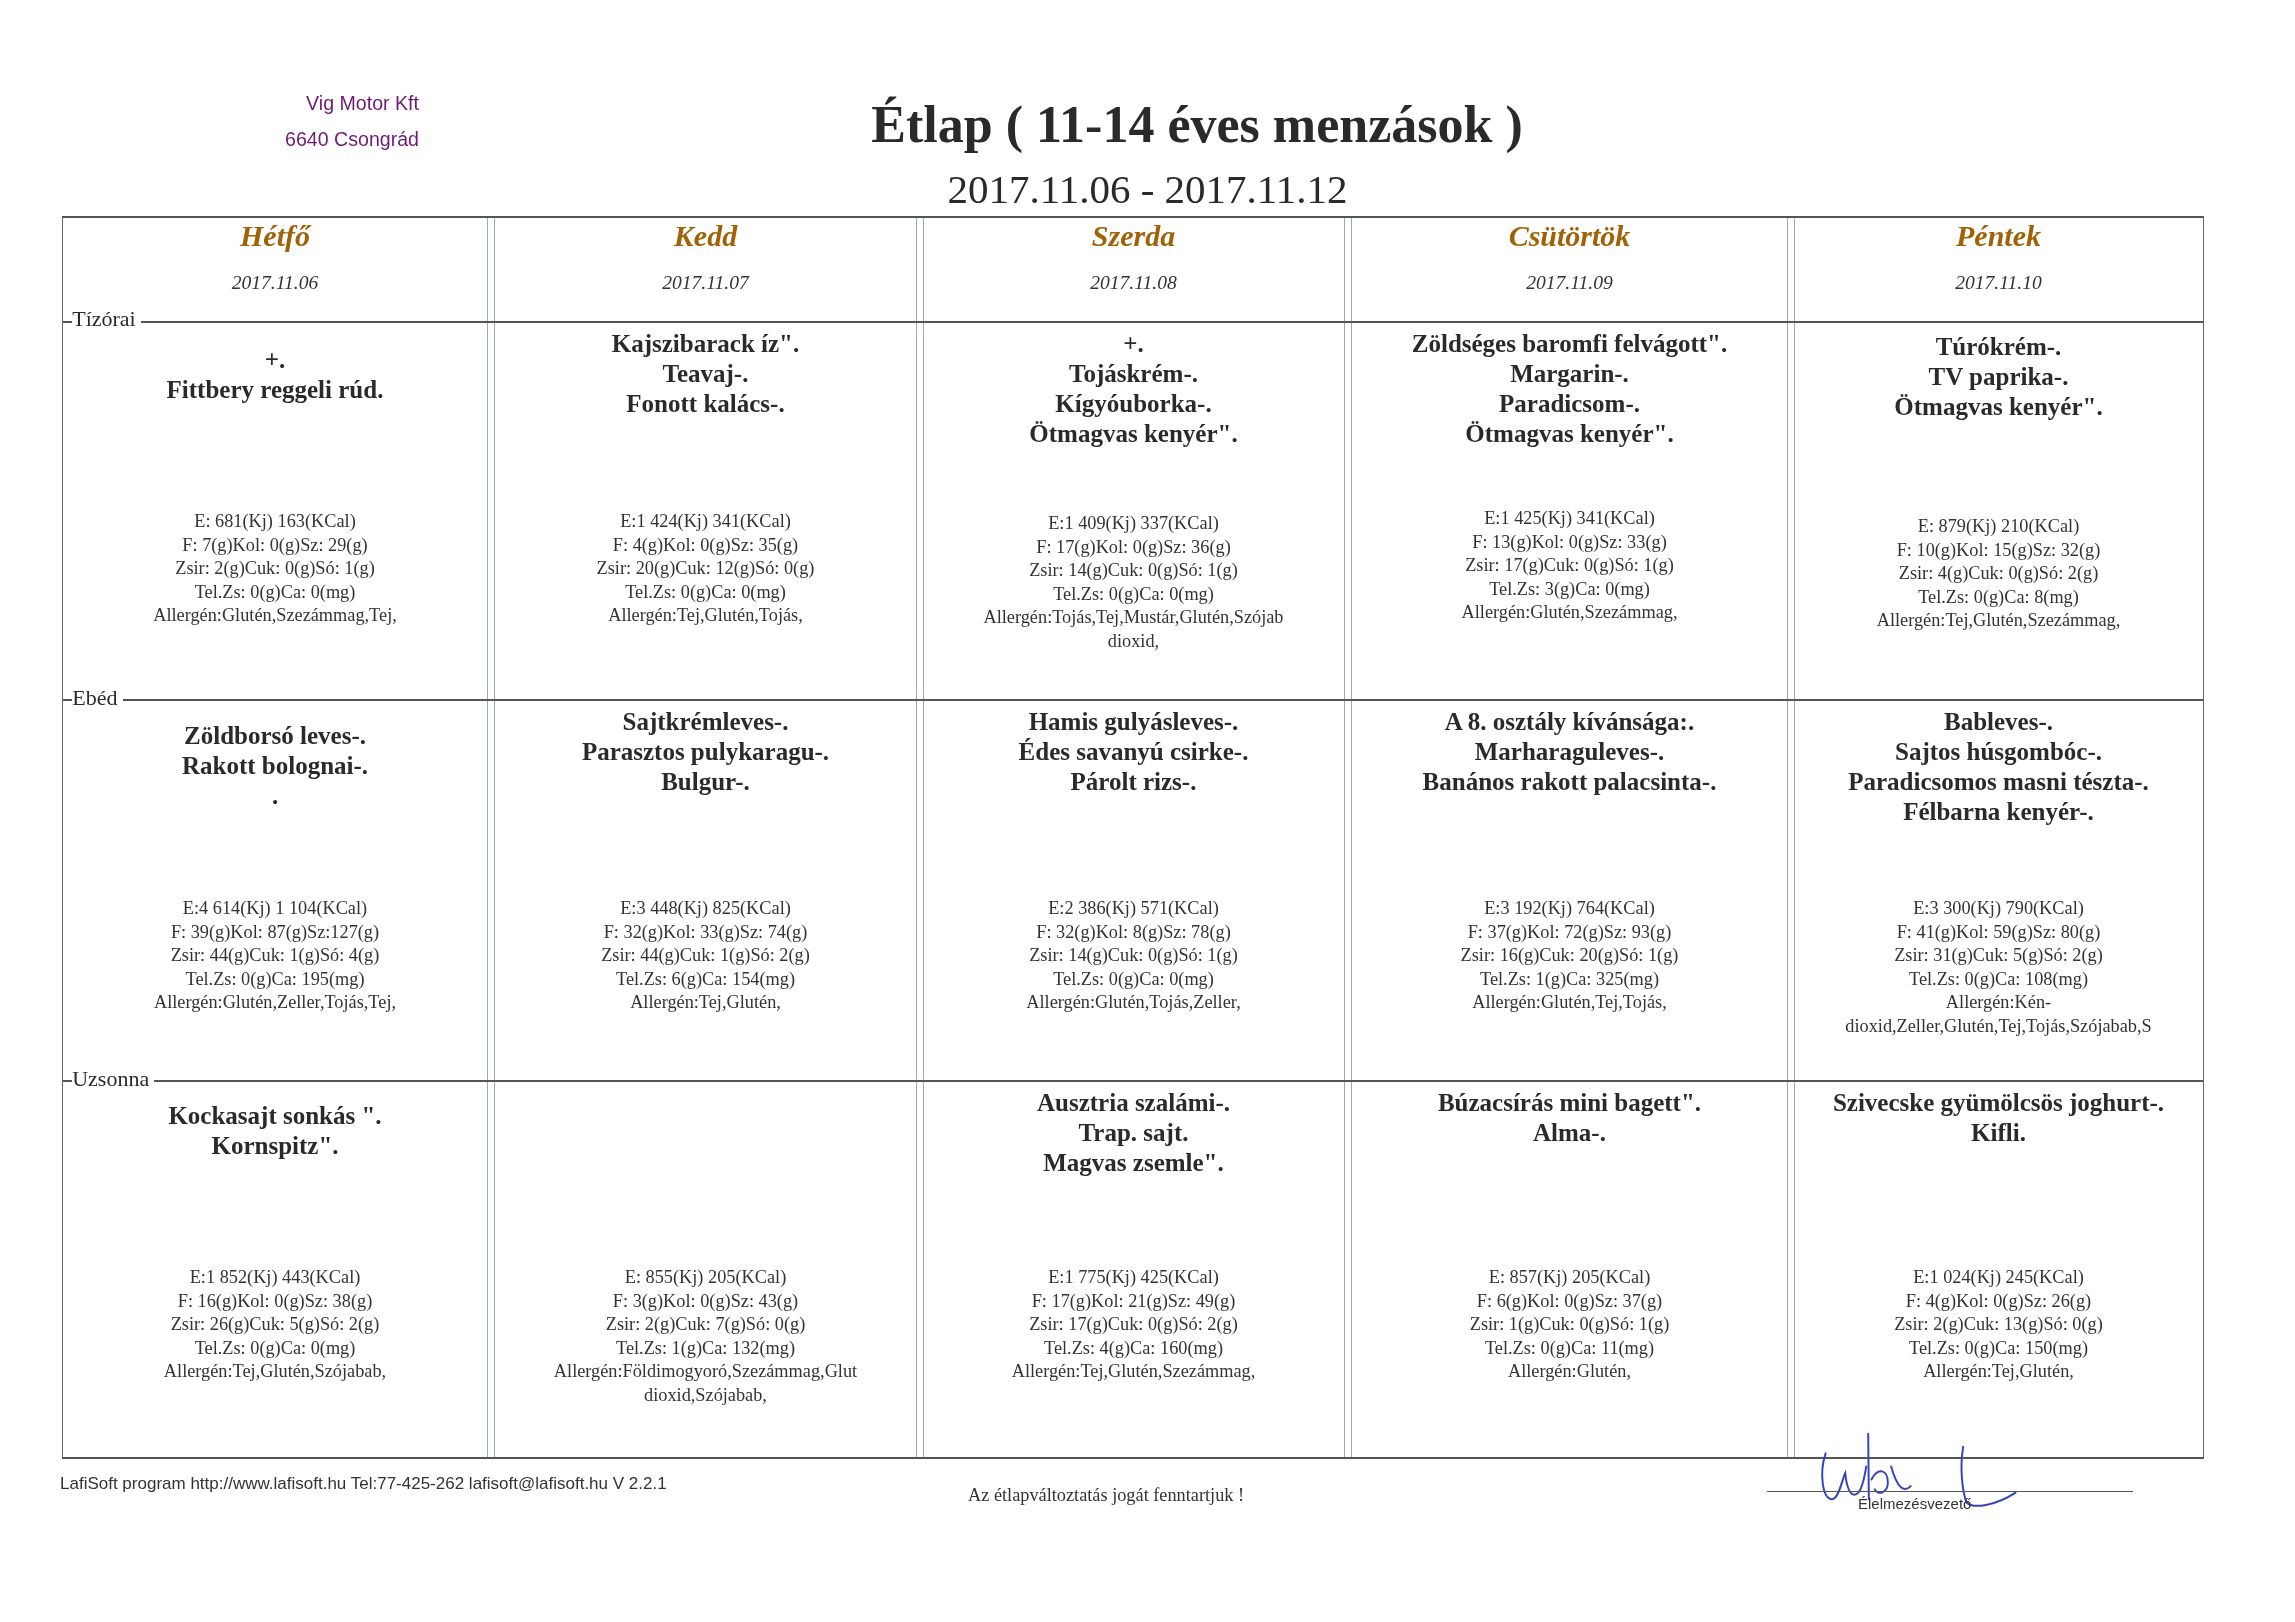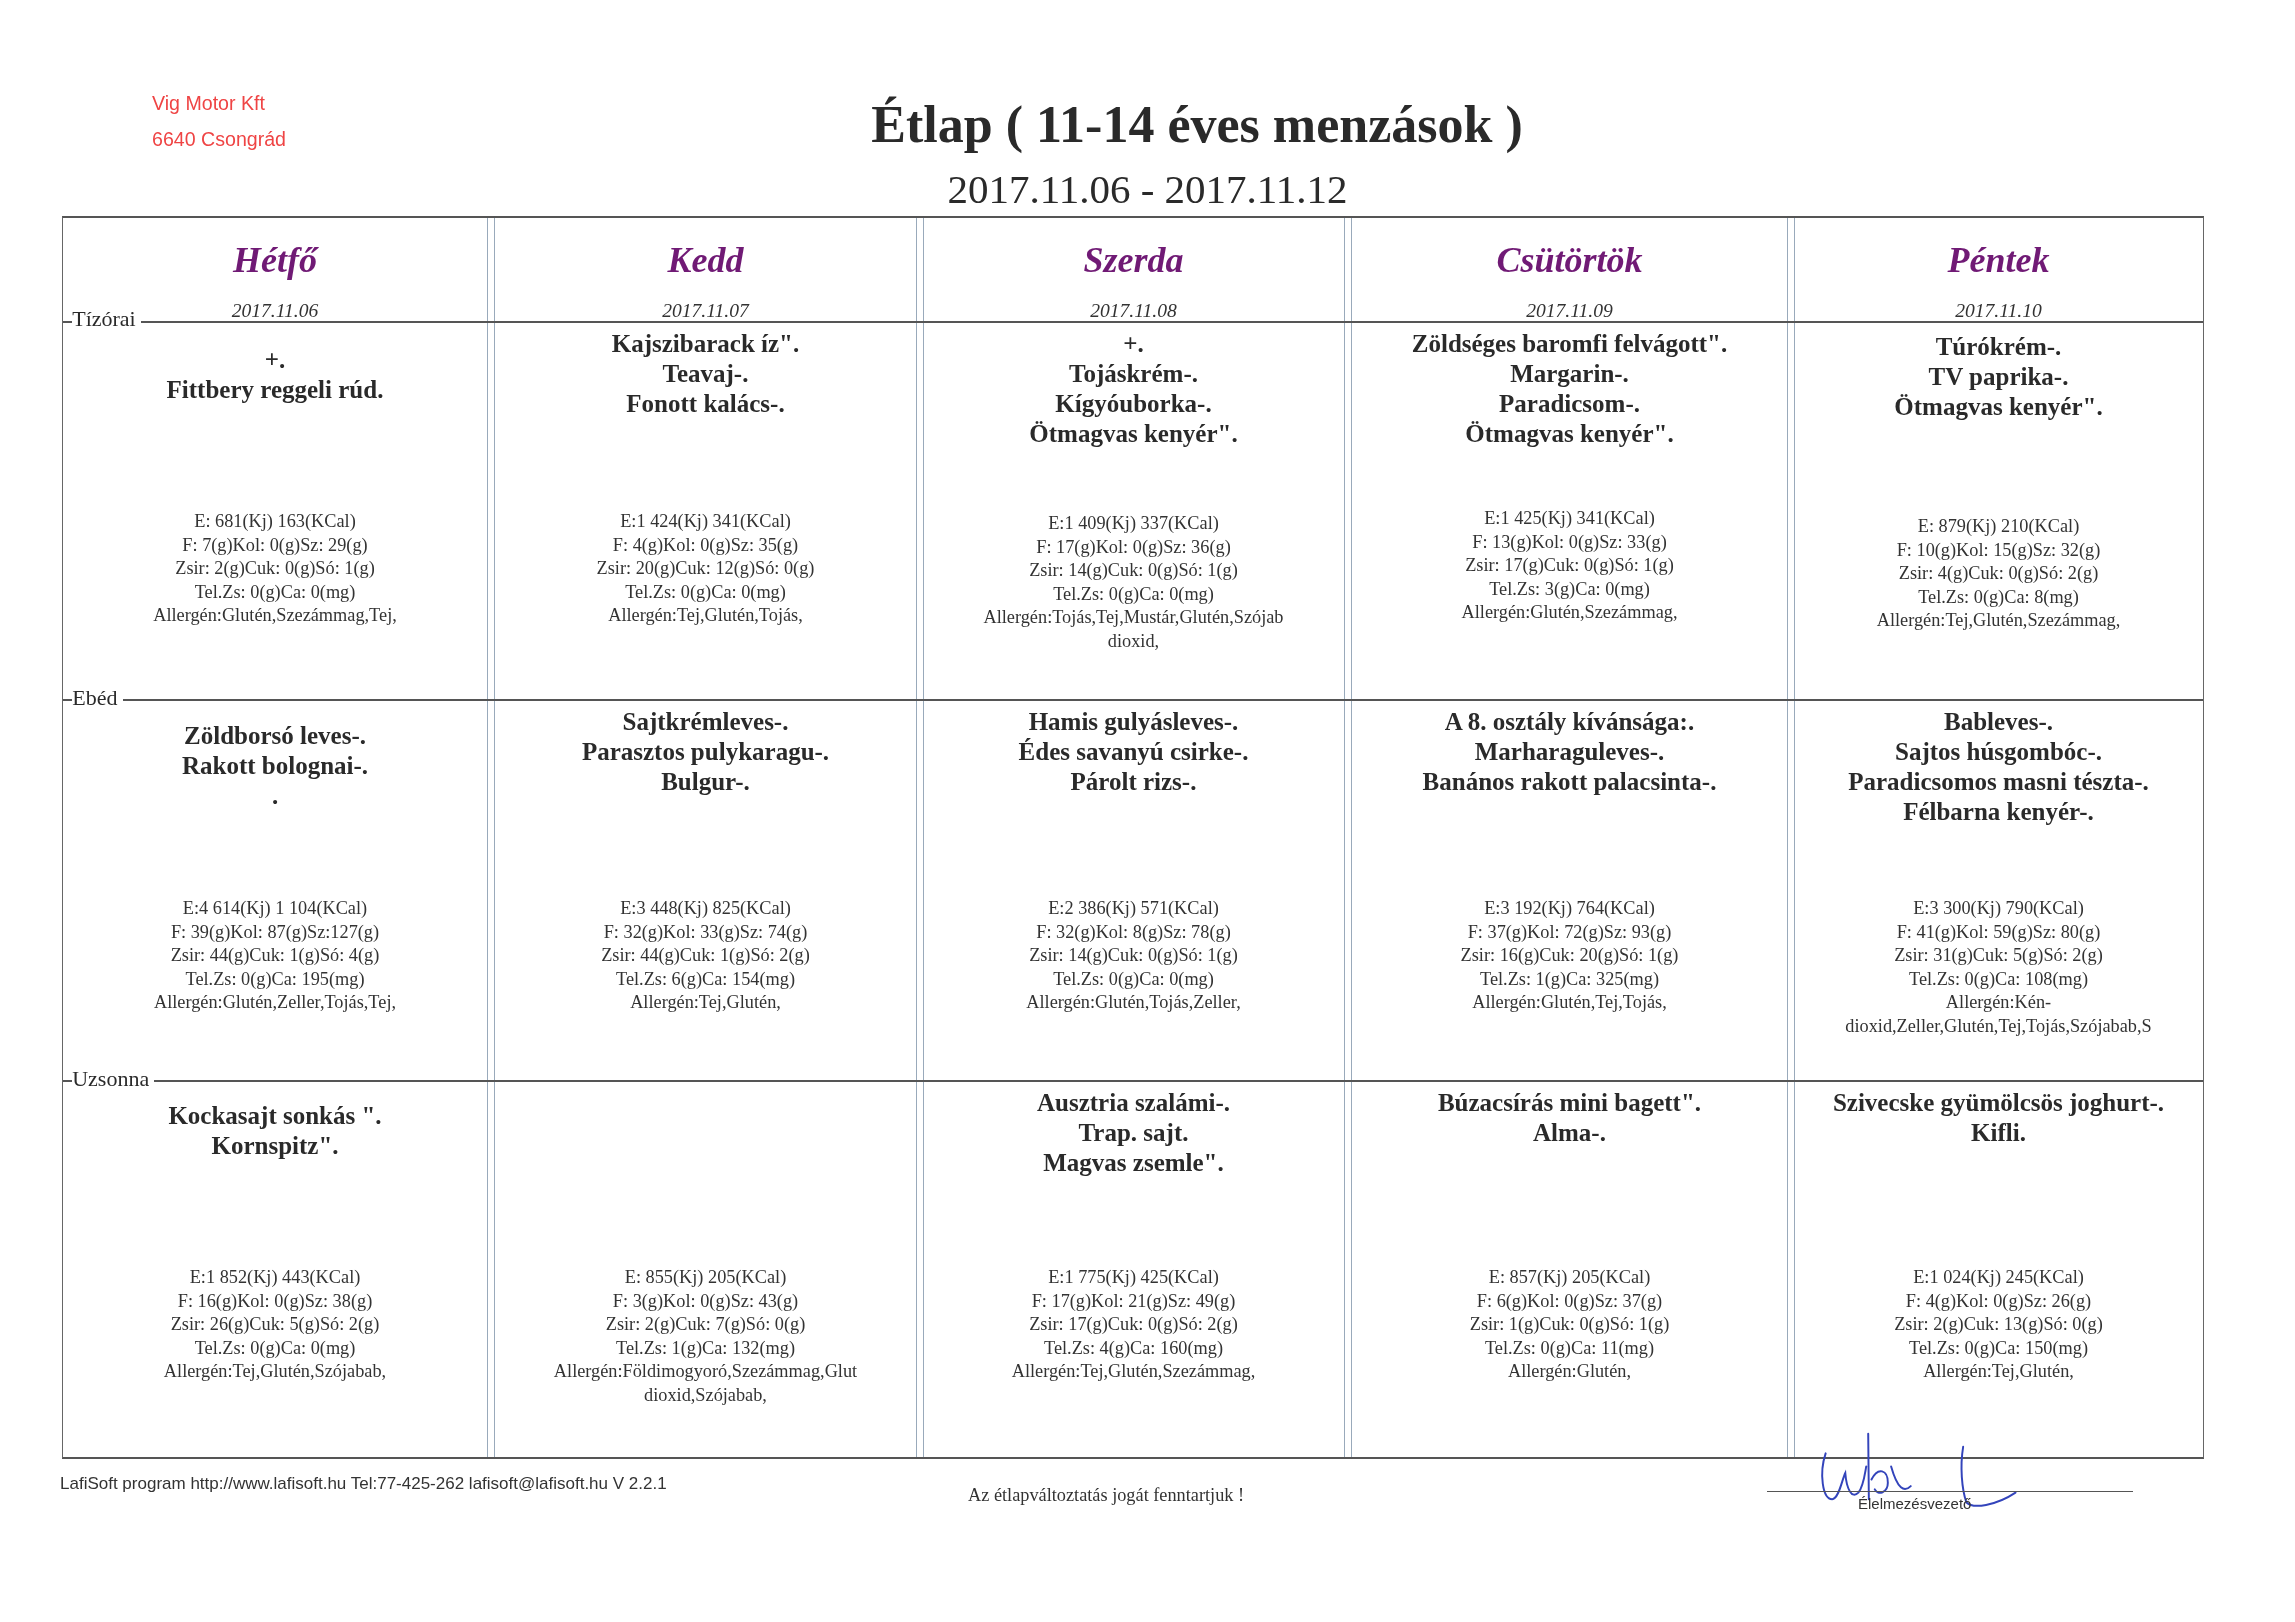--- a/index.html
+++ b/index.html
@@ -2,22 +2,22 @@
 <html style="font-size:10.5px"><head>
 <meta charset="utf-8">
 <style>
   html, body { margin: 0; padding: 0; }
   body {
     width: 2295px; height: 1622px; background: #ffffff; position: relative;
     overflow: hidden; color: #222;
     font-family: "Liberation Serif", serif;
   }
   .company {
-    position: absolute; left: 152px; width: 255px; text-align: left;
-    font-family: "Liberation Sans", sans-serif; font-size: 19.6px; color: #ef4444;
+    position: absolute; left: 164px; width: 255px; text-align: right;
+    font-family: "Liberation Sans", sans-serif; font-size: 19.6px; color: #701a75;
   }
   #company-name { top: 92px; }
   #company-address { top: 128px; }
   #title {
     position: absolute; left: 0; width: 2295px; text-align: center; top: 95px;
     font-family: "Liberation Serif", serif; font-weight: bold; font-size: 52px;
     color: #2a2a2a; padding-left: 99px; box-sizing: border-box;
   }
   #date-range {
     position: absolute; left: 0; width: 2295px; text-align: center; top: 165px;
@@ -35,22 +35,22 @@
   }
   .row-line { position: absolute; height: 0; border-top: 2px solid #555; }
   .section-label {
     position: absolute; left: 9.2px; font-size: 22px; background: #fff;
     padding-right: 5.2px; color: #2a2a2a; text-align: right;
   }
   .day-header {
     position: absolute; top: 0; height: 101px; text-align: center;
   }
   .day-name {
-    display: block; margin-top: 21px; font-size: 36px; font-weight: bold;
-    font-style: italic; color: #701a75;
+    display: block; margin-top: 1px; font-size: 30px; font-weight: bold;
+    font-style: italic; color: #a16207;
   }
   .day-date { display: block; margin-top: 19px; font-size: 19.6px; font-style: italic; color: #333; }
   .cell { position: absolute; text-align: center; }
   .dishes { font-weight: bold; font-size: 25px; line-height: 30px; color: #2a2a2a; }
   .dish { display: block; }
   .nutrition {
     position: absolute; left: 0; right: 0; font-size: 18.3px; line-height: 23.6px; color: #333;
   }
   .nutrition span { display: block; }
   .footer-left {

